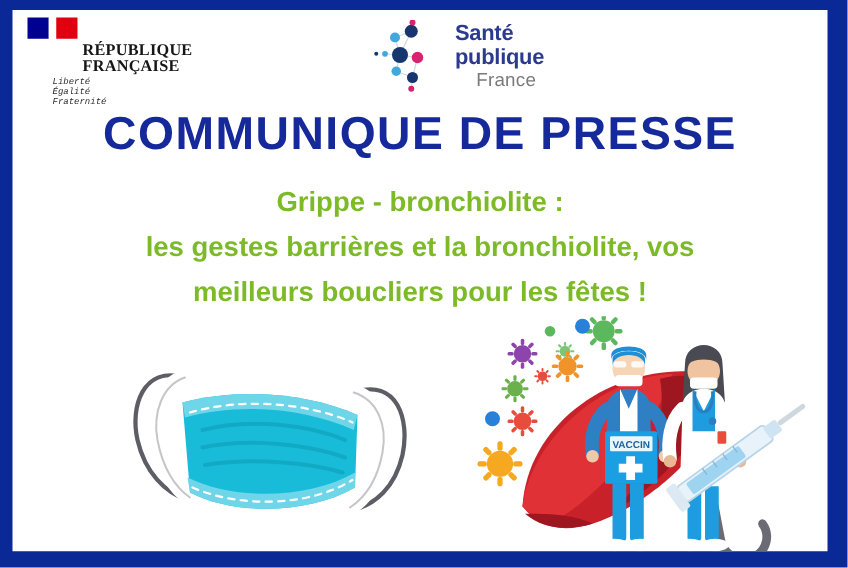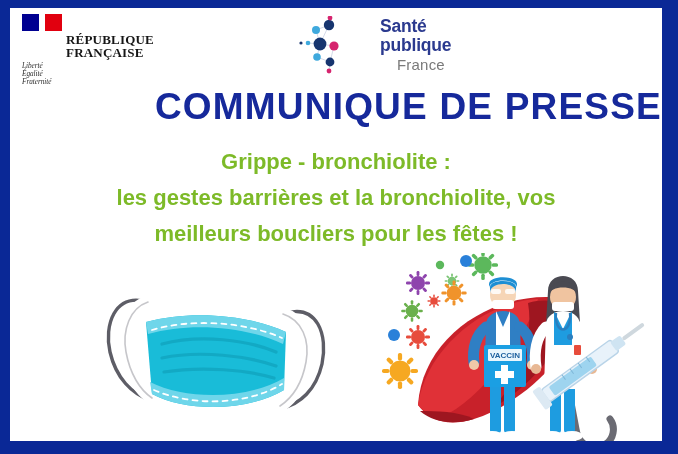--- a/index.html
+++ b/index.html
@@ -60,35 +60,36 @@
     font-weight: bold;
     font-size: 13px;
     line-height: 12.5px;
     letter-spacing: 0.2px;
     color: #161616;
     text-transform: uppercase;
     margin-left: 44px;
   }
   .rf-motto {
     margin-top: 3px;
-    font-family: Liberation Serif, serif;
+    font-family: Liberation Mono, monospace;
     font-style: italic;
     font-size: 7.2px;
     line-height: 8.2px;
     color: #2a2a2a;
+    margin-left: 20px;
   }
 
   
   .spf-logo {
     position: absolute;
     left: 289px;
     top: 8px;
     display: flex;
     align-items: center;
-    gap: 23px;
+    gap: 7px;
   }
   .spf-mark { width: 58px; height: 58px; display: block; }
   .spf-text { line-height: 1; }
   .spf-l1, .spf-l2 {
     font-size: 17.5px;
     font-weight: bold;
     color: #2b3a8f;
     letter-spacing: -0.2px;
     line-height: 19px;
   }
@@ -142,21 +143,21 @@
     font-size: 6.2px;
     color: #1b2a6b;
   }
 
   
   .main-title {
     position: absolute;
     top: 78px;
     left: 0;
     right: 0;
-    text-align: right;
+    text-align: center;
     font-size: 37px;
     font-weight: bold;
     color: #16299b;
     letter-spacing: 1.2px;
   }
   .subtitle {
     position: absolute;
     top: 136px;
     left: 30px;
     right: 30px;

